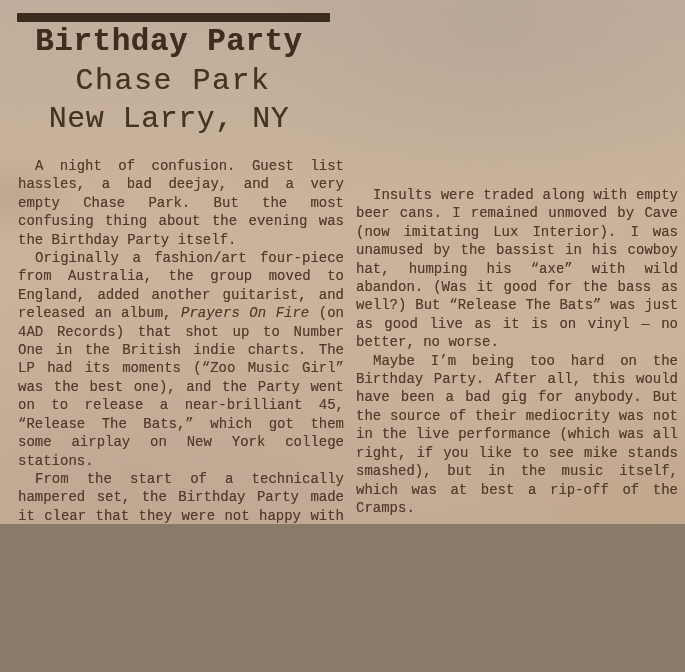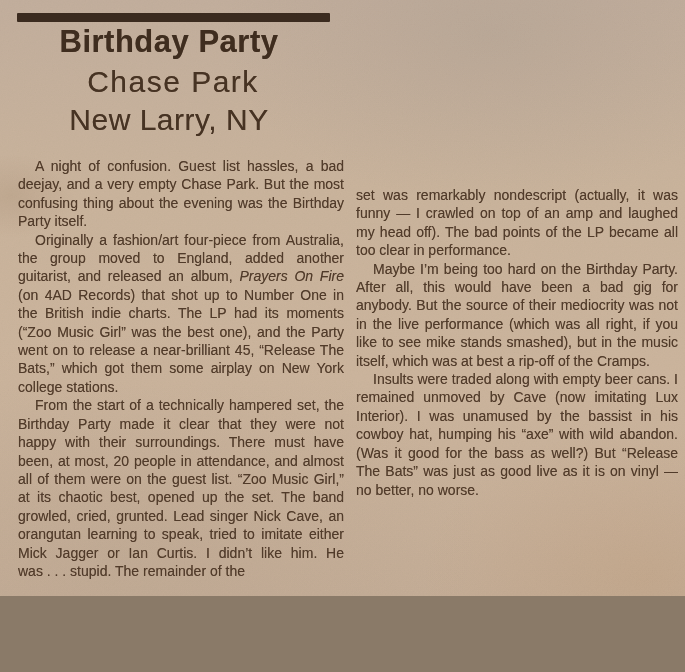--- a/index.html
+++ b/index.html
@@ -1,22 +1,22 @@
 <!DOCTYPE html>
 <html><head>
 <meta charset="utf-8">
 <style>
   html, body { margin: 0; padding: 0; background: #8a7a68; }
 
   #page {
     position: relative;
     width: 685px;
-    height: 596px;
+    height: 524px;
     overflow: hidden;
-    font-family: Liberation Sans, sans-serif;
+    font-family: Liberation Mono, monospace;
     color: #4e3828;
     background:
       radial-gradient(90px 60px at 12px 196px, rgba(120,85,60,0.12), transparent 70%),
       radial-gradient(320px 220px at 94% 97%, rgba(175,110,55,0.10), transparent 70%),
       radial-gradient(420px 260px at 72% 6%, rgba(128,124,122,0.14), transparent 65%),
       radial-gradient(500px 300px at 20% 90%, rgba(125,110,100,0.07), transparent 70%),
       linear-gradient(180deg, #c3af9d 0%, #cab49c 32%, #ccb59d 64%, #c5ae97 100%);
   }
 
   .grain {
@@ -130,23 +130,22 @@
     <div class="city-line">New Larry, NY</div>
   </div>
 
   <div class="col col-left">
     <p>A night of confusion. Guest list hassles, a bad deejay, and a very empty Chase Park. But the most confusing thing about the evening was the Birthday Party itself.</p>
     <p><span>Originally a fashion/art four-piece from Australia, the group moved to England, added another guitarist, and released an album, </span><span class="italic">Prayers On Fire</span><span> (on 4AD Records) that shot up to Number One in the British indie charts. The LP had its moments (“Zoo Music Girl” was the best one), and the Party went on to release a near-brilliant 45, “Release The Bats,” which got them some airplay on New York college stations.</span></p>
     <p>From the start of a technically hampered set, the Birthday Party made it clear that they were not happy with their surroundings. There must have been, at most, 20 people in attendance, and almost all of them were on the guest list. “Zoo Music Girl,” at its chaotic best, opened up the set. The band growled, cried, grunted. Lead singer Nick Cave, an orangutan learning to speak, tried to imitate either Mick Jagger or Ian Curtis. I didn’t like him. He was&nbsp;.&nbsp;.&nbsp;. stupid. The remainder of the</p>
   </div>
 
   <div class="col col-right">
-    <p class="flush">set was remarkably nondescript (actually, it was funny — I crawled on top of an amp and laughed my head off). The bad points of the LP became all too clear in performance.</p>
+    <p>Insults were traded along with empty beer cans. I remained unmoved by Cave (now imitating Lux Interior). I was unamused by the bassist in his cowboy hat, humping his “axe” with wild abandon. (Was it good for the bass as well?) But “Release The Bats” was just as good live as it is on vinyl — no better, no worse.</p>
     <p>Maybe I’m being too hard on the Birthday Party. After all, this would have been a bad gig for anybody. But the source of their mediocrity was not in the live performance (which was all right, if you like to see mike stands smashed), but in the music itself, which was at best a rip-off of the Cramps.</p>
-    <p>Insults were traded along with empty beer cans. I remained unmoved by Cave (now imitating Lux Interior). I was unamused by the bassist in his cowboy hat, humping his “axe” with wild abandon. (Was it good for the bass as well?) But “Release The Bats” was just as good live as it is on vinyl — no better, no worse.</p>
   </div>
 
   <div class="byline-wrap">
     <div class="rule"></div>
     <div class="byline">by Larry C. (age 16)</div>
     <div class="rule"></div>
   </div>
 
   <div class="page-footer">
     <span>NEW YORK ROCKER / DECEMBER 1981</span>

